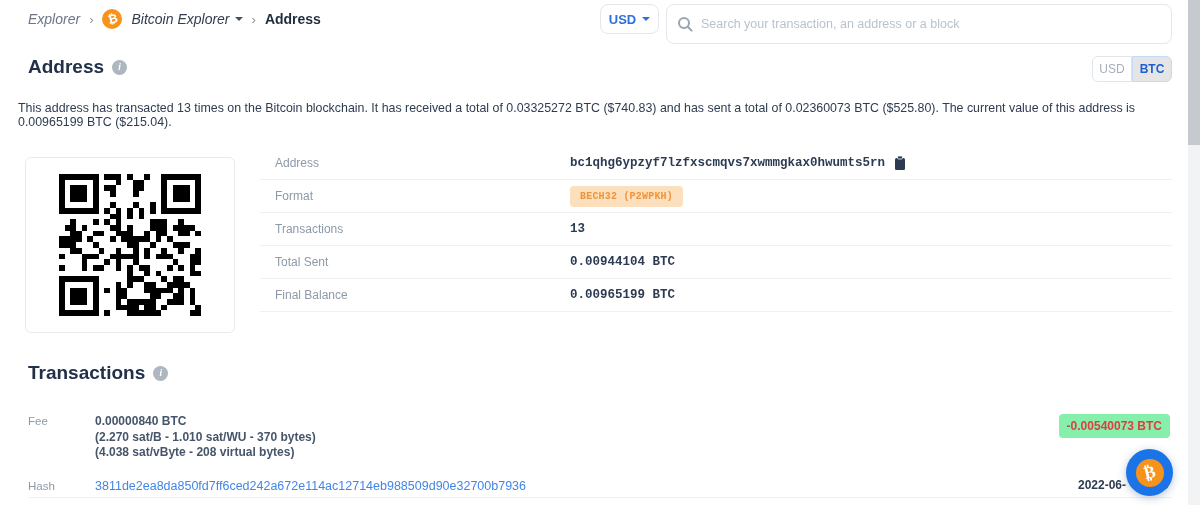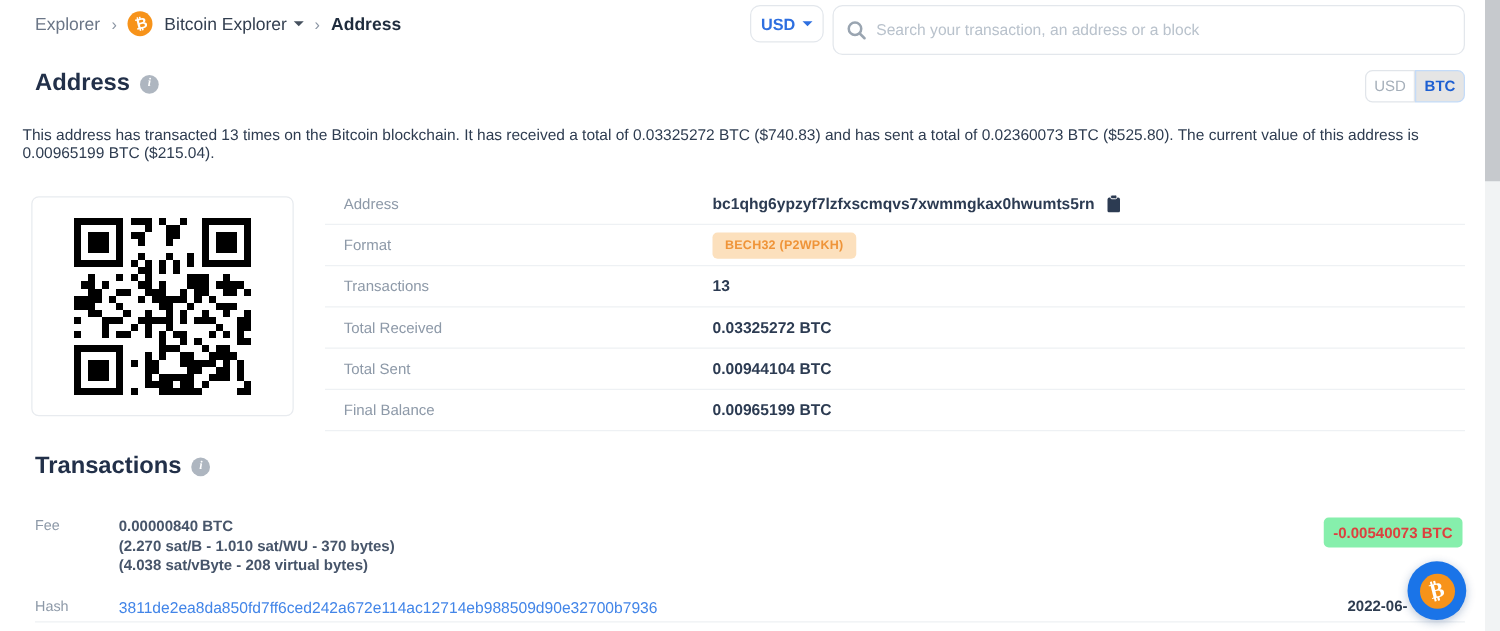--- a/index.html
+++ b/index.html
@@ -3,21 +3,21 @@
 <meta charset="utf-8">
 <style>
   * { margin:0; padding:0; box-sizing:border-box; }
   html,body { width:1200px; height:505px; overflow:hidden; background:#ffffff;
     font-family:"Liberation Sans","DejaVu Sans",sans-serif; }
 
   
   .header { position:absolute; top:0; left:0; width:1188px; height:40px; background:#fff; }
   .breadcrumb { position:absolute; left:28px; top:9px; display:flex; align-items:center; gap:9px;
     font-size:14px; color:#6b7687; }
-  .breadcrumb a { text-decoration:none; color:#6b7687; cursor:pointer; }
+  .breadcrumb a { text-decoration:none; color:#6b7687; cursor:pointer;font-style:italic; }
   .crumb-sep { color:#8d97a5; font-size:13px; }
   .btc-logo { width:20px; height:20px; border-radius:50%; background:#f7931a; display:inline-flex;
     align-items:center; justify-content:center; }
   .btc-logo .b { color:#fff; font-size:12px; font-weight:bold; transform:rotate(-14deg); }
   .crumb-chain { color:#323e4f !important; display:inline-flex; align-items:center; gap:5px; }
   .caret-dn { width:0; height:0; border-left:4px solid transparent; border-right:4px solid transparent;
     border-top:4px solid #45505e; display:inline-block; }
   .crumb-current { color:#1f2c3d; font-weight:700; }
 
   .currency-btn { position:absolute; left:600px; top:4px; width:59px; height:30px; background:#fff;
@@ -53,21 +53,21 @@
   .summary { position:absolute; left:18px; top:101px; width:1140px; font-size:12.4px; color:#2e3c50; }
 
   .qr-card { position:absolute; left:25px; top:157px; width:210px; height:176px; background:#fff;
     border:1px solid #e8ebef; border-radius:6px; display:flex; align-items:center; justify-content:center; }
   .qr-card svg { width:142px; height:142px; }
 
   .details-table { position:absolute; left:260px; top:147px; width:912px; }
   .drow { position:relative; height:33px; border-bottom:1px solid #eef1f4; display:flex; align-items:center; }
   .drow .dlabel { position:absolute; left:15px; font-size:12px; color:#8d99a8; }
   .drow .dvalue { position:absolute; left:310px; font-size:12.5px; color:#2c3b52; font-weight:700;
-    display:flex; align-items:flex-end; gap:9px; }
+    display:flex; align-items:flex-end; gap:9px;font-family:Liberation Mono, monospace; }
   .copy-icon { cursor:pointer; display:inline-flex; }
   .format-badge { background:#fce0bd; color:#ef9439; font-size:10px; font-weight:700;
     padding:5px 10px; border-radius:4px; letter-spacing:.2px; }
 
   
   .tx-title { position:absolute; left:28px; top:362px; font-size:19px; font-weight:700; color:#223049;
     display:flex; align-items:center; gap:8px; }
 
   .fee-label { position:absolute; left:28px; top:415px; font-size:11.5px; color:#8d99a8; }
   .fee-lines { position:absolute; left:95px; top:414px; font-size:12px; color:#47556a; font-weight:700;
@@ -448,24 +448,20 @@
     <span class="dlabel">Format</span>
     <span class="dvalue">
       <span class="format-badge">BECH32 (P2WPKH)</span>
     </span>
   </div>
   <div class="drow">
     <span class="dlabel">Transactions</span>
     <span class="dvalue">13</span>
   </div>
   <div class="drow">
-    <span class="dlabel">Total Received</span>
-    <span class="dvalue">0.03325272 BTC</span>
-  </div>
-  <div class="drow">
     <span class="dlabel">Total Sent</span>
     <span class="dvalue">0.00944104 BTC</span>
   </div>
   <div class="drow">
     <span class="dlabel">Final Balance</span>
     <span class="dvalue">0.00965199 BTC</span>
   </div>
 </div>
 
 <h2 class="tx-title">

